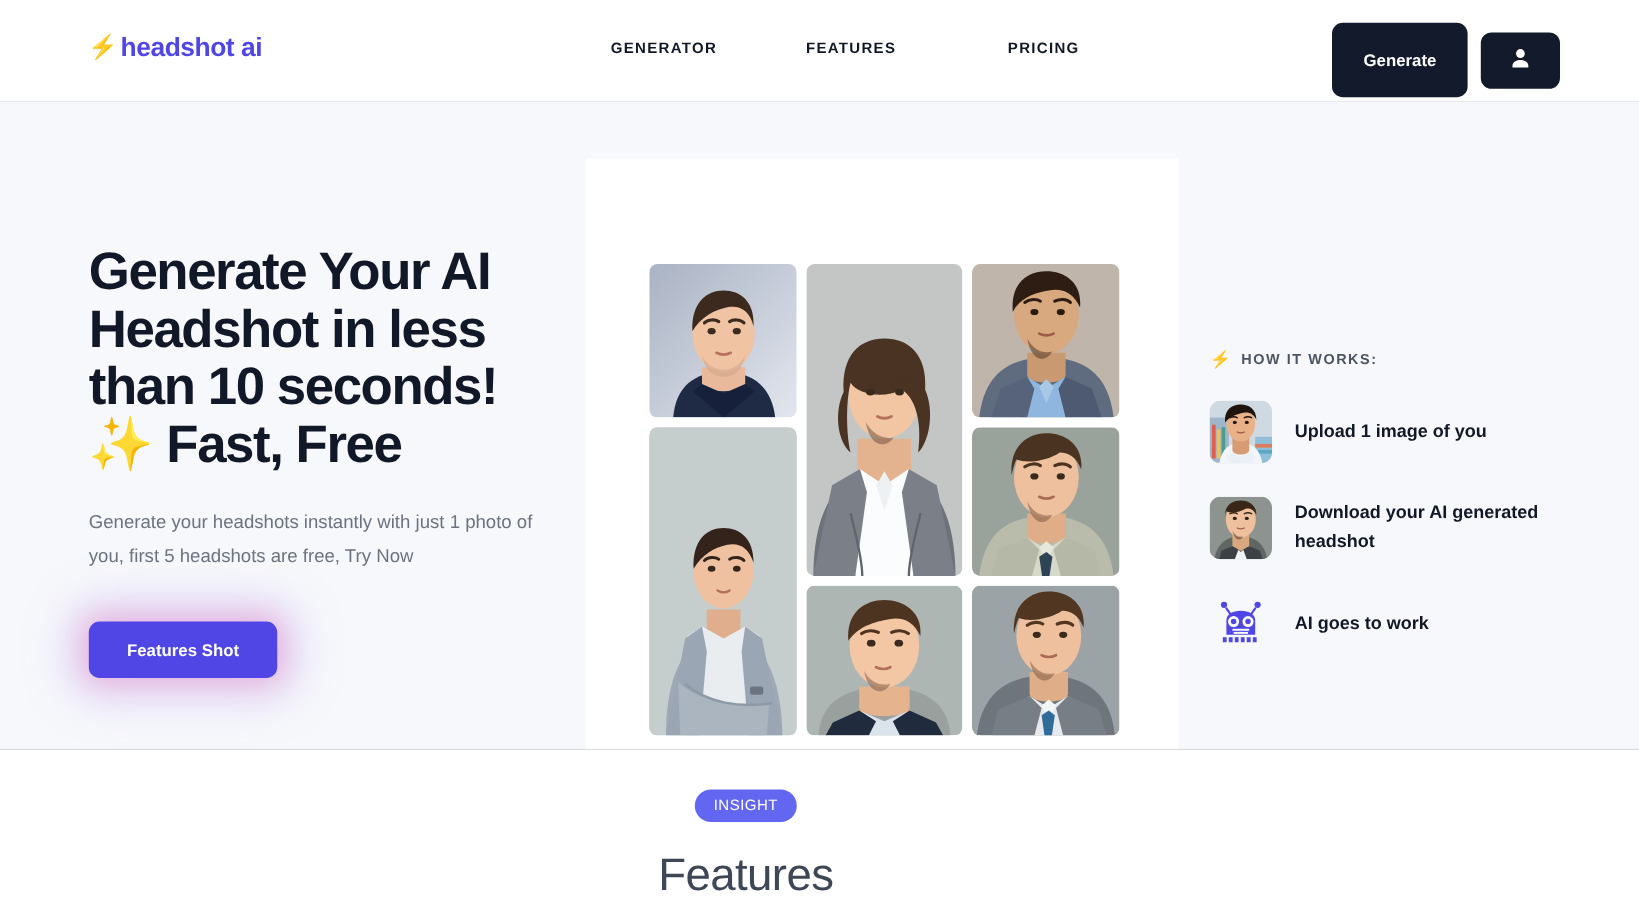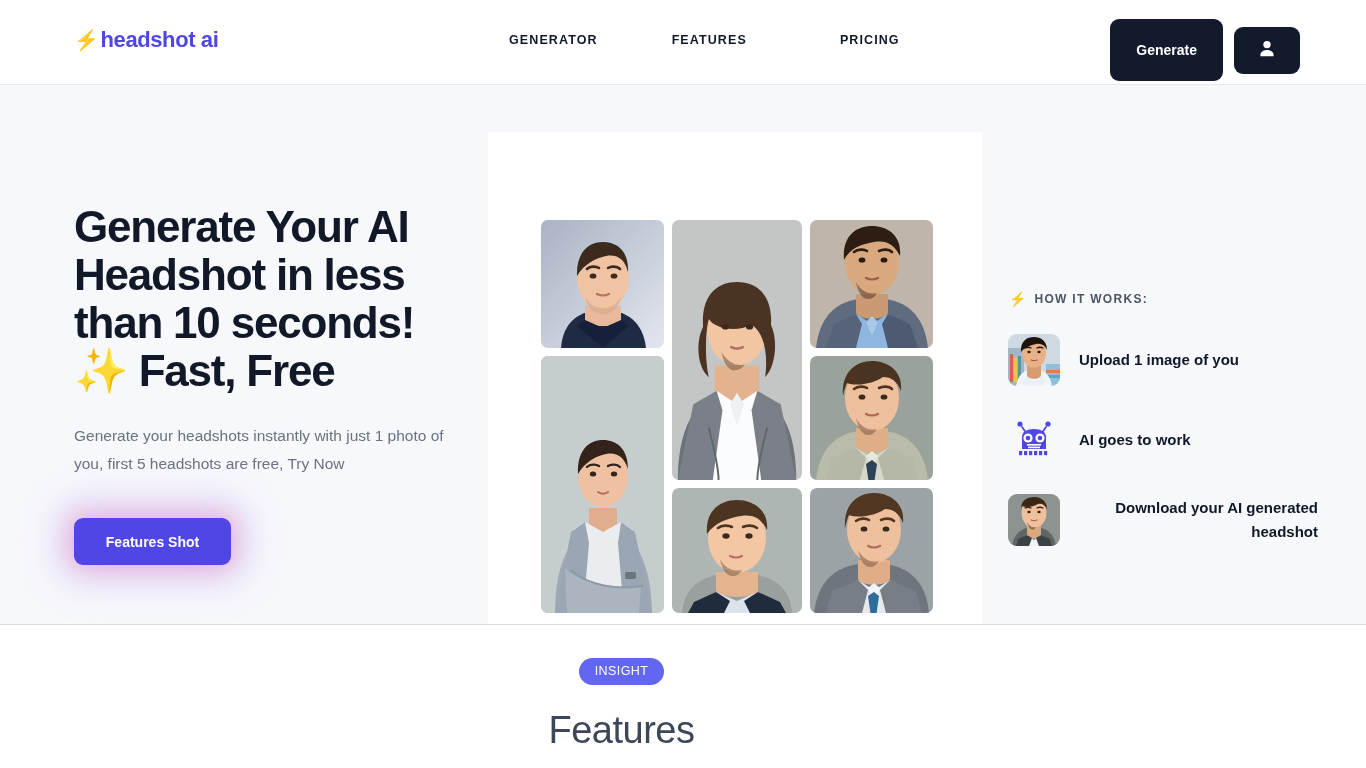--- a/index.html
+++ b/index.html
@@ -131,21 +131,21 @@
   .hiw-title {
     display: flex; align-items: center; gap: 8px;
     font-size: 12px; font-weight: 700; letter-spacing: 1.3px;
     color: #4b5563; text-transform: uppercase;
     margin-left: 1px;
   }
   .hiw-title .bolt { color: #f59e0b; font-size: 14px; letter-spacing: 0; }
   .hiw-steps { margin-top: 27px; }
   .hiw-step {
     display: flex; align-items: center; gap: 19px;
-    margin-bottom: 28px; min-height: 52px; text-align: right;
+    margin-bottom: 28px; min-height: 52px;
   }
   .hiw-step:last-child { margin-bottom: 0; }
   .step-thumb {
     width: 52px; height: 52px; min-width: 52px;
     border-radius: 9px; overflow: hidden;
     background: #dfe3ea;
   }
   .step-thumb svg { width: 100%; height: 100%; display: block; }
   .step-icon {
     width: 52px; height: 52px; min-width: 52px;
@@ -396,20 +396,41 @@
             <ellipse cx="31" cy="18" rx="1.7" ry="1.3" fill="#231810"></ellipse>
             <path d="M17 14c2-1 4-1 6 0M29 14c2-1 4-1 6 0" stroke="#1e140d" stroke-width="1.3" fill="none" stroke-linecap="round"></path>
             <path d="M23 26c2 1 4 1 6 0" stroke="#9c5a48" stroke-width="1.1" fill="none" stroke-linecap="round"></path>
             <path d="M19 43l7 4 7-4 5 3-2 6H16l-2-6z" fill="#eaf0f5"></path>
           </svg>
         </div>
         <div class="step-label">Upload 1 image of you</div>
       </div>
 
       <div class="hiw-step">
+        <div class="step-thumb">
+          <svg viewBox="0 0 52 52" preserveAspectRatio="xMidYMid slice">
+            <rect width="52" height="52" fill="#8d9490"></rect>
+            <path d="M4 52c2-13 10-19 22-19s20 6 22 19z" fill="#5f6663"></path>
+            <path d="M19 31h14v10c0 5-14 5-14 0z" fill="#d9a87f"></path>
+            <ellipse cx="26" cy="19" rx="12.5" ry="15" fill="#eec09e"></ellipse>
+            <path d="M13 17c-1-10 6-14 13-14s13 4 13 12c-2-4-5-6-9-5-5 3-12 4-16 2-1 2-1 3-1 5z" fill="#3a2718"></path>
+            <ellipse cx="21" cy="18" rx="1.7" ry="1.3" fill="#2e2015"></ellipse>
+            <ellipse cx="31" cy="18" rx="1.7" ry="1.3" fill="#2e2015"></ellipse>
+            <path d="M17 14c2-1 4-1 6 0M29 14c2-1 4-1 6 0" stroke="#3a2718" stroke-width="1.3" fill="none" stroke-linecap="round"></path>
+            <path d="M23 26c2 1 4 1 6 0" stroke="#a3604c" stroke-width="1.1" fill="none" stroke-linecap="round"></path>
+            <path d="M19 28c2 4 5 6 9 5-2 4-7 4-9-5z" fill="#4a3222" opacity=".5"></path>
+            <path d="M19 41l7 5 7-5 5 3-2 8H16l-2-8z" fill="#f0f3f6"></path>
+            <path d="M19 41l-9 4-2 7h13l3-8z" fill="#3c4146"></path>
+            <path d="M33 41l9 4 2 7H31l-3-8z" fill="#3c4146"></path>
+          </svg>
+        </div>
+        <div class="step-label">Download your AI generated headshot</div>
+      </div>
+
+      <div class="hiw-step">
         <div class="step-icon">
           <svg viewBox="0 0 42 42">
             <circle cx="7" cy="5" r="2.6"></circle>
             <circle cx="35" cy="5" r="2.6"></circle>
             <path d="M9 8l5 7M33 8l-5 7" stroke="#4f46e5" stroke-width="1.8" fill="none" stroke-linecap="round"></path>
             <path d="M9 18c0-5 5-8 12-8s12 3 12 8v12H9z"></path>
             <circle cx="15" cy="19" r="4.6" fill="#ffffff"></circle>
             <circle cx="27" cy="19" r="4.6" fill="#ffffff"></circle>
             <circle cx="15" cy="19" r="2.3"></circle>
             <circle cx="27" cy="19" r="2.3"></circle>
@@ -419,41 +440,20 @@
             <rect x="11" y="32" width="3.2" height="4.2"></rect>
             <rect x="16" y="32" width="3.2" height="4.2"></rect>
             <rect x="21" y="32" width="3.2" height="4.2"></rect>
             <rect x="26" y="32" width="3.2" height="4.2"></rect>
             <rect x="31" y="32" width="3.2" height="4.2"></rect>
           </svg>
         </div>
         <div class="step-label">AI goes to work</div>
       </div>
 
-      <div class="hiw-step">
-        <div class="step-thumb">
-          <svg viewBox="0 0 52 52" preserveAspectRatio="xMidYMid slice">
-            <rect width="52" height="52" fill="#8d9490"></rect>
-            <path d="M4 52c2-13 10-19 22-19s20 6 22 19z" fill="#5f6663"></path>
-            <path d="M19 31h14v10c0 5-14 5-14 0z" fill="#d9a87f"></path>
-            <ellipse cx="26" cy="19" rx="12.5" ry="15" fill="#eec09e"></ellipse>
-            <path d="M13 17c-1-10 6-14 13-14s13 4 13 12c-2-4-5-6-9-5-5 3-12 4-16 2-1 2-1 3-1 5z" fill="#3a2718"></path>
-            <ellipse cx="21" cy="18" rx="1.7" ry="1.3" fill="#2e2015"></ellipse>
-            <ellipse cx="31" cy="18" rx="1.7" ry="1.3" fill="#2e2015"></ellipse>
-            <path d="M17 14c2-1 4-1 6 0M29 14c2-1 4-1 6 0" stroke="#3a2718" stroke-width="1.3" fill="none" stroke-linecap="round"></path>
-            <path d="M23 26c2 1 4 1 6 0" stroke="#a3604c" stroke-width="1.1" fill="none" stroke-linecap="round"></path>
-            <path d="M19 28c2 4 5 6 9 5-2 4-7 4-9-5z" fill="#4a3222" opacity=".5"></path>
-            <path d="M19 41l7 5 7-5 5 3-2 8H16l-2-8z" fill="#f0f3f6"></path>
-            <path d="M19 41l-9 4-2 7h13l3-8z" fill="#3c4146"></path>
-            <path d="M33 41l9 4 2 7H31l-3-8z" fill="#3c4146"></path>
-          </svg>
-        </div>
-        <div class="step-label">Download your AI generated headshot</div>
-      </div>
-
     </div>
   </div>
 </section>
 
 <section class="features">
   <div class="badge">INSIGHT</div>
   <h2 class="features-title">Features</h2>
 </section>
 
 </body></html>

